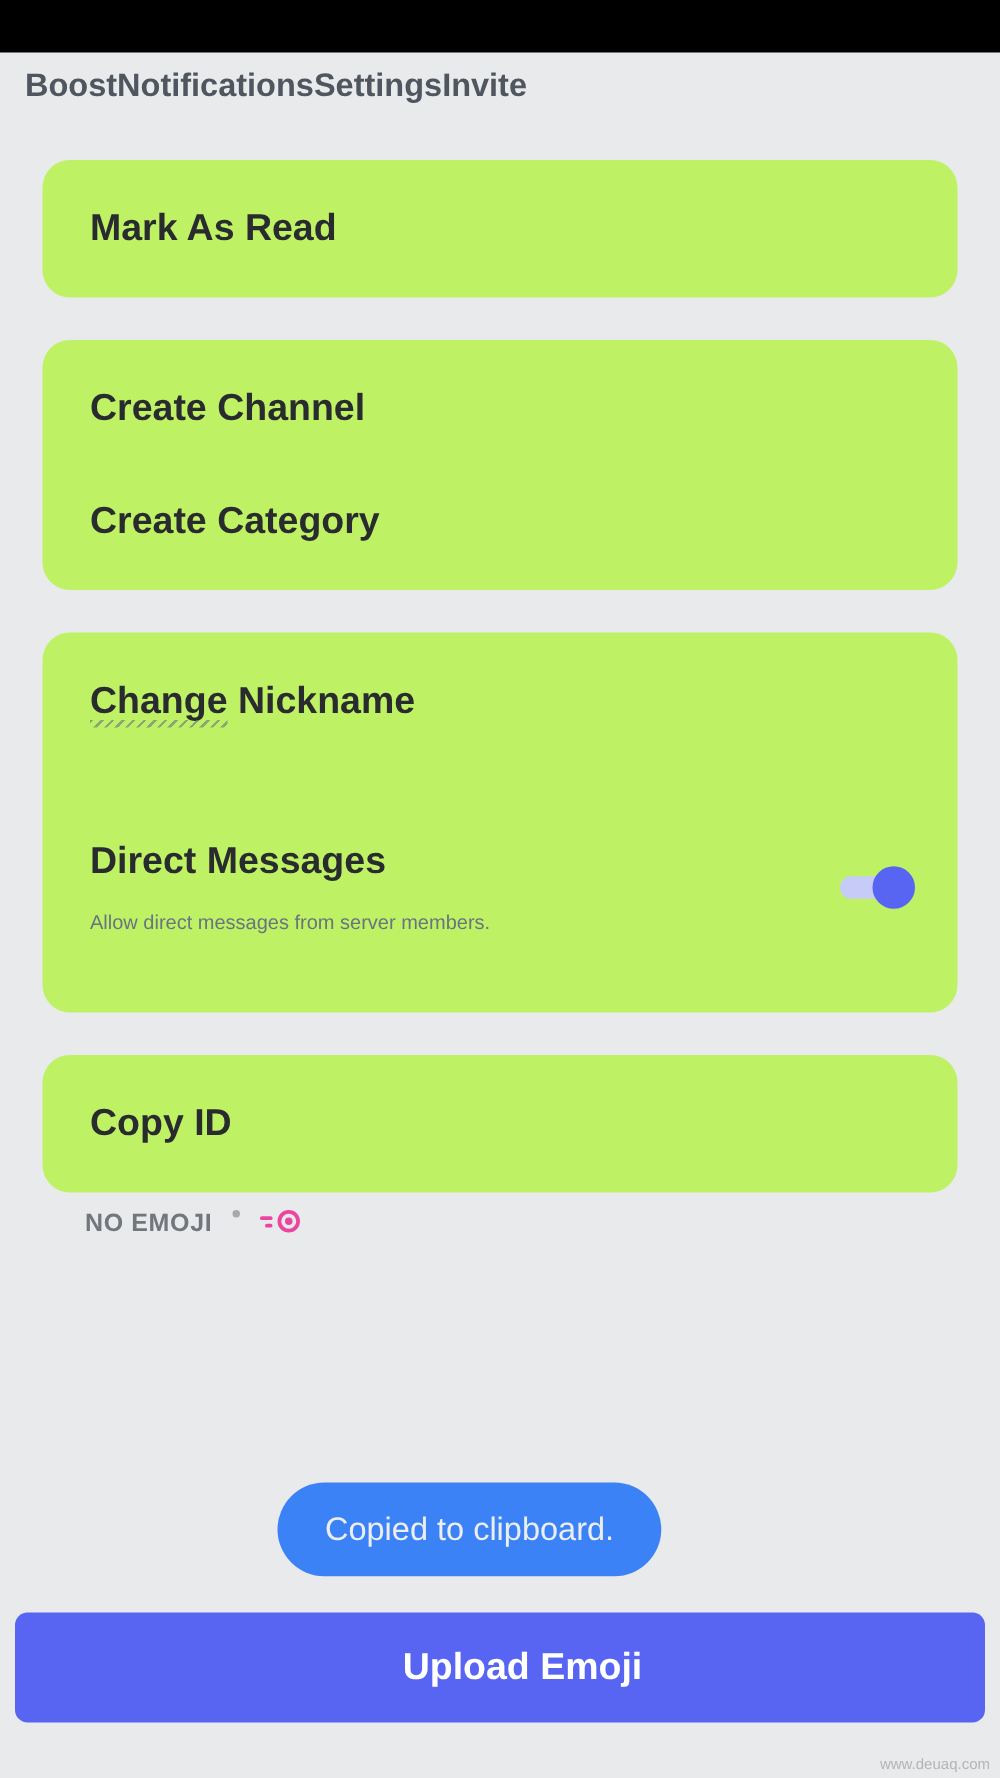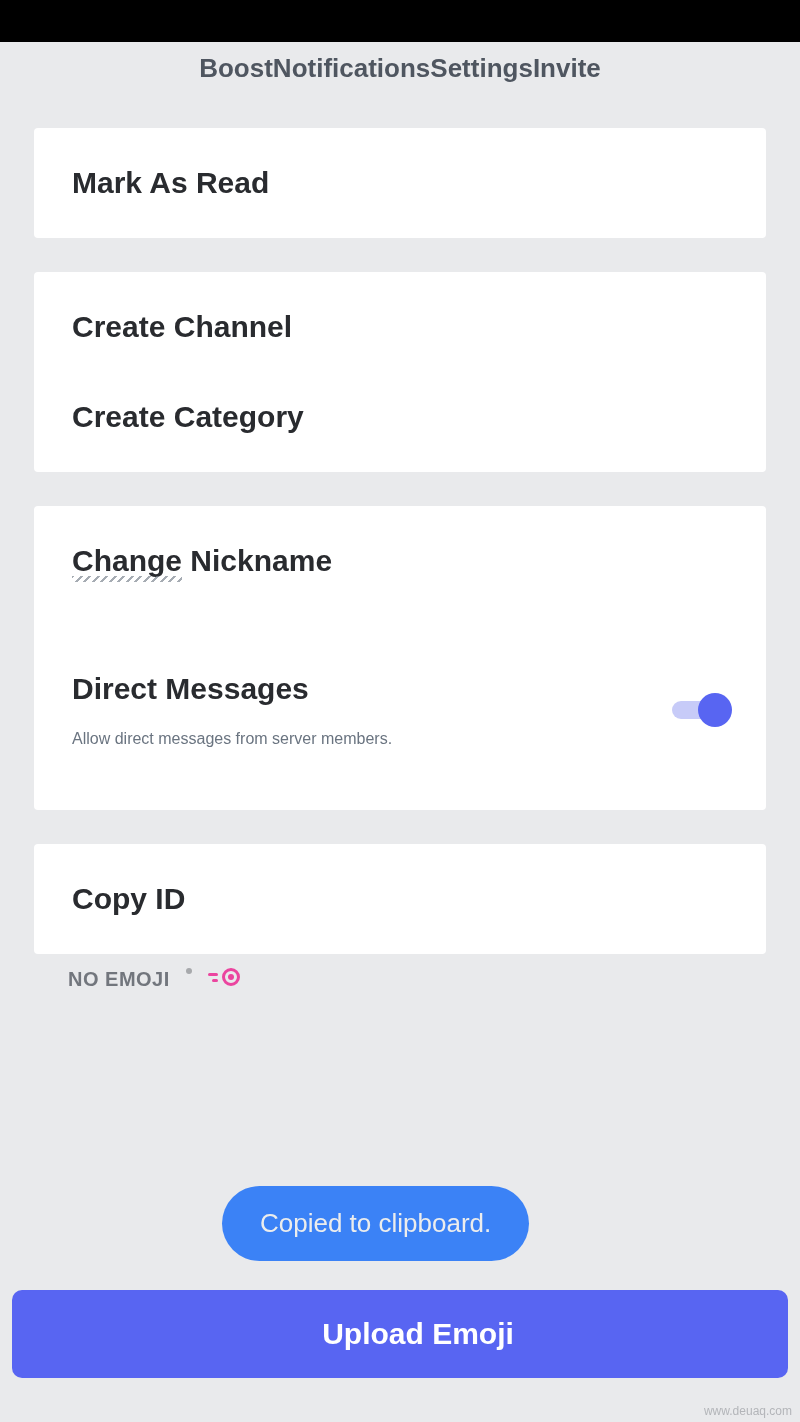--- a/index.html
+++ b/index.html
@@ -9,36 +9,36 @@
     background: #e9eaec;
     position: relative;
   }
   .status-bar {
     width: 100%;
     height: 42px;
     background: #000;
   }
   .tab-row {
     display: flex;
-    justify-content: center;
+    justify-content: flex-start;
     align-items: center;
     height: 52px;
     padding: 0 20px;
   }
   .tab {
     color: #4f5660;
     font-weight: 700;
     font-size: 26px;
   }
   .content {
     padding: 0 34px;
   }
   .card {
-    background: #ffffff;
-    border-radius: 4px;
+    background: #bef264;
+    border-radius: 22px;
     margin-top: 34px;
     padding: 0;
   }
   .row {
     padding: 38px 38px;
     display: flex;
     align-items: center;
     justify-content: space-between;
   }
   .row-col { display: flex; flex-direction: column; gap: 24px; }

